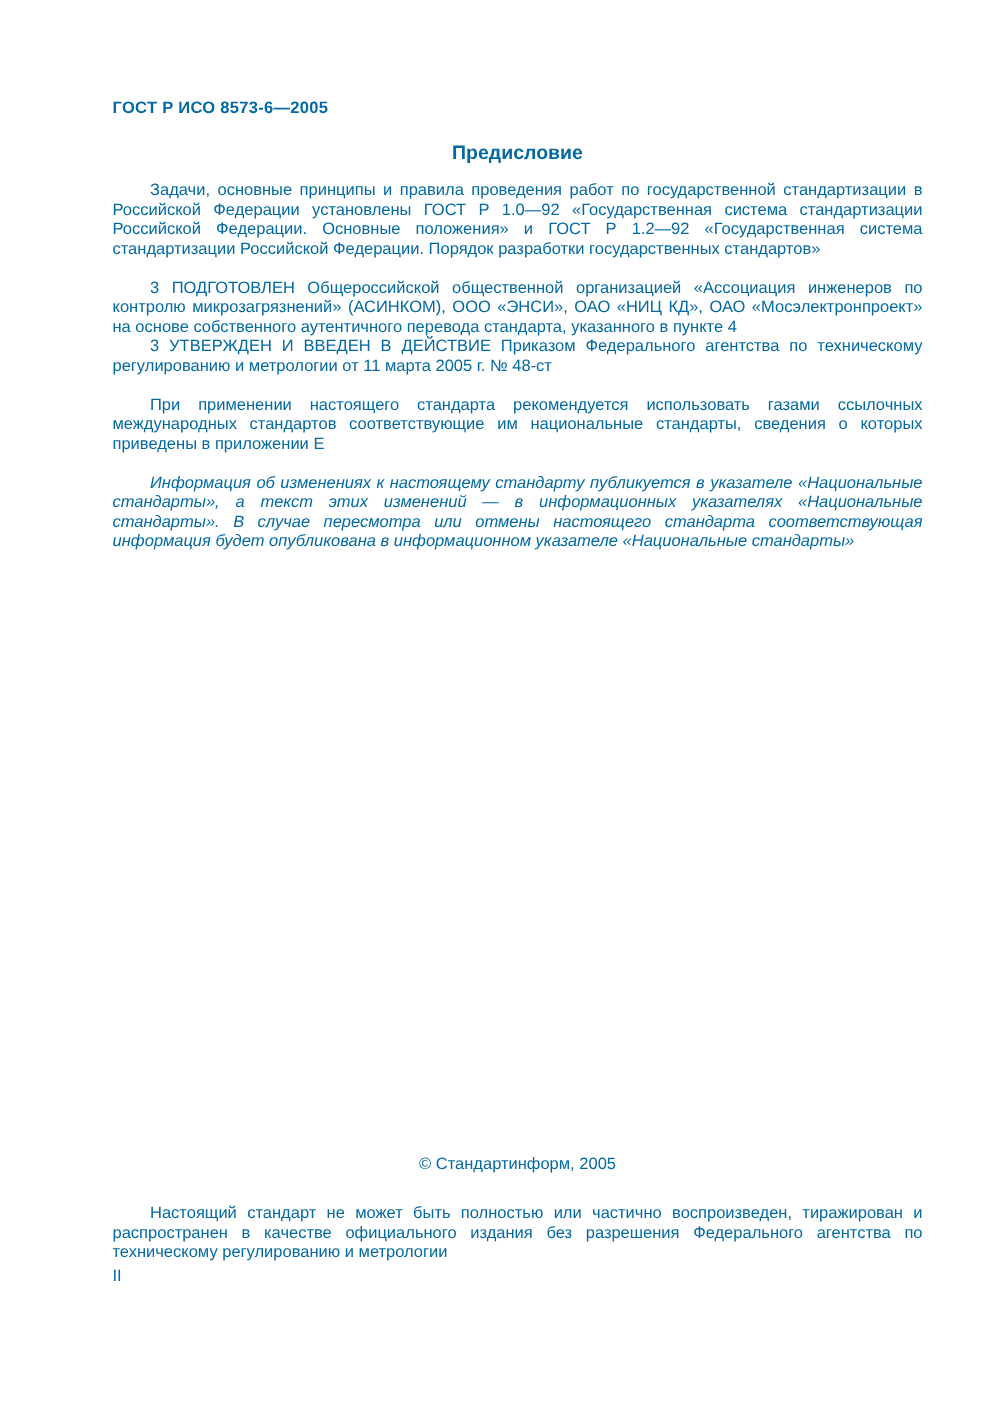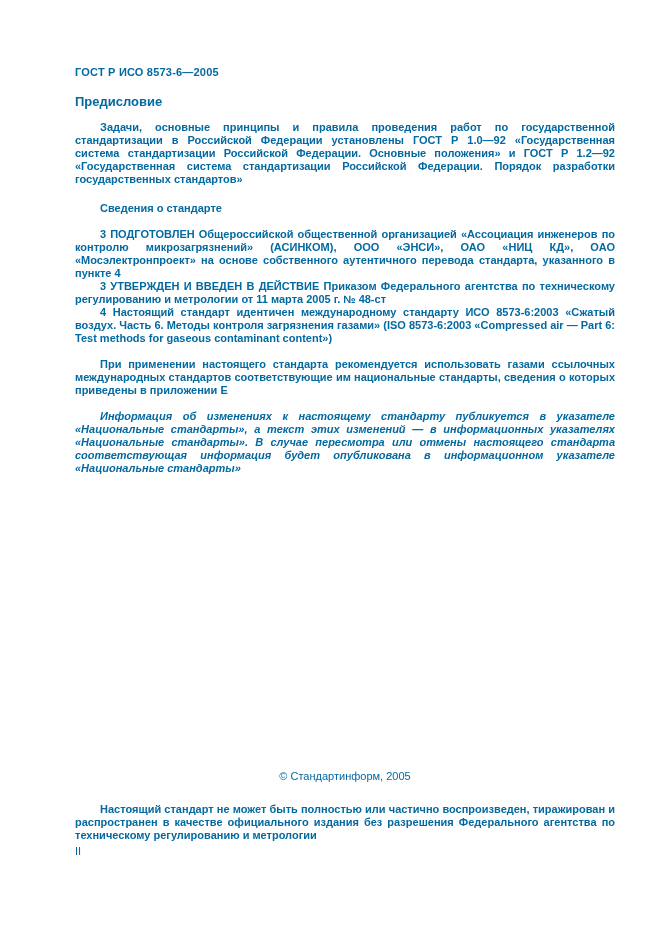--- a/index.html
+++ b/index.html
@@ -24,30 +24,29 @@
   }
   .doc-header {
     font-size: 11px;
     font-weight: bold;
     line-height: 13px;
     letter-spacing: 0.2px;
   }
   .title {
     font-size: 13px;
     font-weight: bold;
-    text-align: left;
+    text-align: center;
     line-height: 15px;
     margin: 15px 0 0 0;
   }
   .para {
     font-size: 11px;
     line-height: 13px;
     text-align: justify;
     margin: 0;
-    font-weight: bold;
   }
   .indent {
     text-indent: 25px;
   }
   .intro-gap {
     margin-top: 12px;
   }
   .section-heading {
     font-size: 11px;
     font-weight: bold;
@@ -91,28 +90,26 @@
 <body>
 
 <div class="page">
   <div class="content">
     <div class="doc-header">ГОСТ Р ИСО 8573-6—2005</div>
 
     <div class="title">Предисловие</div>
 
     <p class="para indent intro-gap">Задачи, основные принципы и правила проведения работ по государственной стандартизации в Российской Федерации установлены ГОСТ Р 1.0—92 «Государственная система стандартизации Российской Федерации. Основные положения» и ГОСТ Р 1.2—92 «Государственная система стандартизации Российской Федерации. Порядок разработки государственных стандартов»</p>
 
-    <p class="section-heading">Сведения о стандарте</p>
 
     <p class="para indent first-item">3 ПОДГОТОВЛЕН Общероссийской общественной организацией «Ассоциация инженеров по контролю микрозагрязнений» (АСИНКОМ), ООО «ЭНСИ», ОАО «НИЦ КД», ОАО «Мосэлектронпроект» на основе собственного аутентичного перевода стандарта, указанного в пункте 4</p>
 
 
     <p class="para indent">3 УТВЕРЖДЕН И ВВЕДЕН В ДЕЙСТВИЕ Приказом Федерального агентства по техническому регулированию и метрологии от 11 марта 2005 г. № 48-ст</p>
 
-    <p class="para indent">4 Настоящий стандарт идентичен международному стандарту ИСО 8573-6:2003 «Сжатый воздух. Часть 6. Методы контроля загрязнения газами» (ISO 8573-6:2003 «Compressed air — Part 6: Test methods for gaseous contaminant content»)</p>
 
     <p class="para indent gap">При применении настоящего стандарта рекомендуется использовать газами ссылочных международных стандартов соответствующие им национальные стандарты, сведения о которых приведены в приложении Е</p>
 
 
     <p class="para indent gap italic">Информация об изменениях к настоящему стандарту публикуется в указателе «Национальные стандарты», а текст этих изменений — в информационных указателях «Национальные стандарты». В случае пересмотра или отмены настоящего стандарта соответствующая информация будет опубликована в информационном указателе «Национальные стандарты»</p>
   </div>
 
   <div class="copyright">© Стандартинформ, 2005</div>
 
   <p class="para indent footer-note">Настоящий стандарт не может быть полностью или частично воспроизведен, тиражирован и распространен в качестве официального издания без разрешения Федерального агентства по техническому регулированию и метрологии</p>

